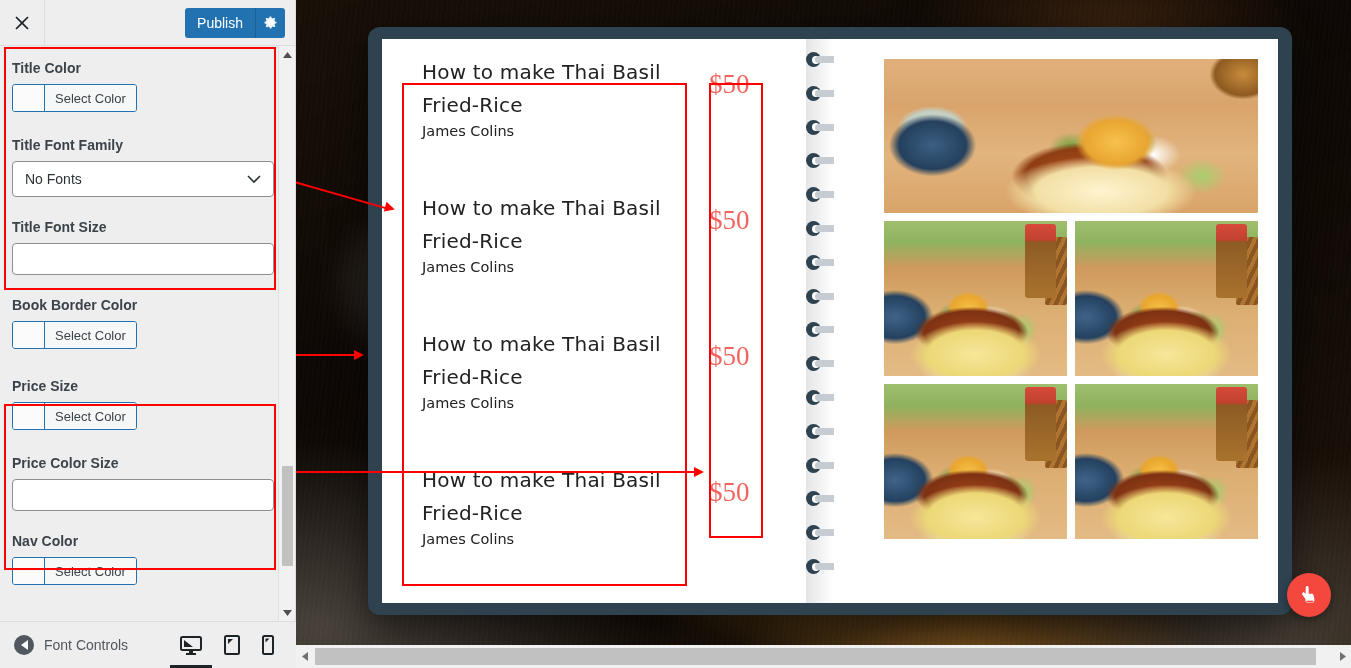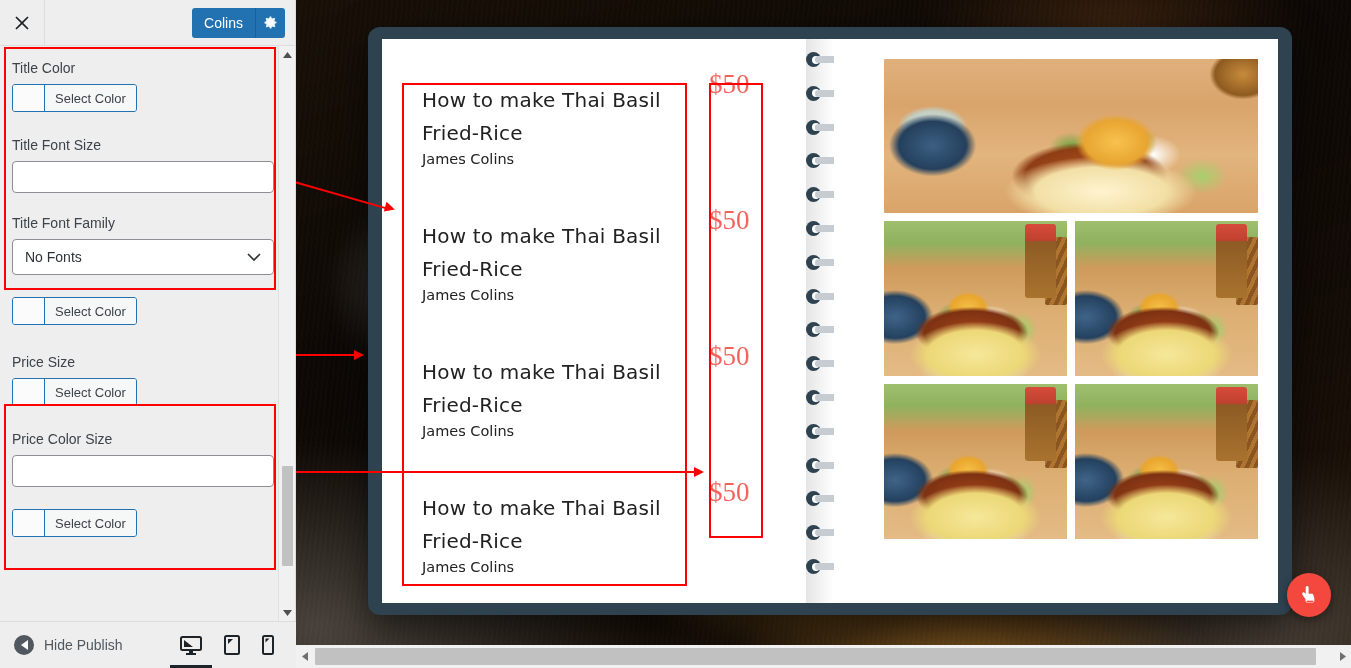--- a/index.html
+++ b/index.html
@@ -59,21 +59,21 @@
   .page-right {
     position: relative; flex: 1; height: 100%;
     background: #fff;
     padding: 20px 16px 14px 50px;
   }
 
   
   .list-col {
     position: relative;
     width: 285px;
-    padding: 36px 0 0 10px;
+    padding: 8px 0 0 10px;
     margin-left: 30px;
   }
   .recipe { height: 136px; padding-top: 9px; }
   .recipe .r-title {
     font-family: "DejaVu Sans", sans-serif;
     font-size: 20px;
     line-height: 33px;
     color: #222222;
     letter-spacing: .2px;
     font-weight: 400;
@@ -212,21 +212,21 @@
   .publish-gear {
     background: #2271b1; width: 30px; height: 30px; border-radius: 0 3px 3px 0;
     display: flex; align-items: center; justify-content: center; cursor: pointer;
     border-left: 1px solid #1c5f95;
   }
   .sb-body {
     position: absolute; left: 0; top: 46px; width: 296px; height: 575px;
     overflow: hidden; padding: 14px 0 0 12px;
   }
   .ctl-label {
-    font-size: 14px; font-weight: normal; color: #3c434a;
+    font-size: 14px; font-weight: bold; color: #3c434a;
     font-family: "Liberation Sans", sans-serif; margin-bottom: 8px;
   }
   .ctl-group { margin-bottom: 22px; }
   .color-picker { display: inline-flex; height: 28px; border: 1px solid #2271b1; border-radius: 3px; overflow: hidden; cursor: pointer; }
   .cp-swatch { width: 32px; background: #fbfbfb; border-right: 1px solid #2271b1; }
   .cp-label {
     padding: 0 10px; display: flex; align-items: center; font-size: 13px;
     color: #3c434a; background: #f6f7f7;
   }
   .select-box {
@@ -487,78 +487,80 @@
 
   <div class="sidebar">
 
     <div class="sb-header">
       <div class="close-btn">
         <svg width="14" height="14" viewBox="0 0 14 14">
           <path d="M1.6 0.4 L7 5.8 L12.4 0.4 L13.6 1.6 L8.2 7 L13.6 12.4 L12.4 13.6 L7 8.2 L1.6 13.6 L0.4 12.4 L5.8 7 L0.4 1.6 Z" fill="#1d2327"></path>
         </svg>
       </div>
       <div class="publish-wrap">
-        <button class="publish-btn">Colins</button>
+        <button class="publish-btn">Publish</button>
         <div class="publish-gear">
           <svg width="15" height="15" viewBox="0 0 20 20">
             <path fill="#fff" d="M10 6.4A3.6 3.6 0 1 0 10 13.6 3.6 3.6 0 1 0 10 6.4zm0 5.4a1.8 1.8 0 1 1 0-3.6 1.8 1.8 0 0 1 0 3.6z"></path>
             <path fill="#fff" d="M18 11.1v-2.2l-2.1-.4a6.2 6.2 0 0 0-.7-1.7l1.2-1.8-1.5-1.5-1.8 1.2a6.2 6.2 0 0 0-1.7-.7L11 2h-2.2l-.4 2.1a6.2 6.2 0 0 0-1.7.7L4.9 3.6 3.4 5.1l1.2 1.8a6.2 6.2 0 0 0-.7 1.7L2 9v2.2l2.1.4c.2.6.4 1.2.7 1.7l-1.2 1.8 1.5 1.5 1.8-1.2c.5.3 1.1.6 1.7.7L9 18h2.2l.4-2.1c.6-.2 1.2-.4 1.7-.7l1.8 1.2 1.5-1.5-1.2-1.8c.3-.5.6-1.1.7-1.7l1.9-.3z" opacity=".95"></path>
           </svg>
         </div>
       </div>
     </div>
 
     <div class="sb-body">
 
       <div class="ctl-group">
         <div class="ctl-label">Title Color</div>
         <div class="color-picker">
           <div class="cp-swatch"></div>
           <div class="cp-label">Select Color</div>
         </div>
-      </div>
-
-      <div class="ctl-group">
-        <div class="ctl-label">Title Font Size</div>
-        <input class="text-input" type="text" value="" style="">
       </div>
 
       <div class="ctl-group">
         <div class="ctl-label">Title Font Family</div>
         <div class="select-box">
           <span>No Fonts</span>
           <span class="chev">
             <svg width="14" height="9" viewBox="0 0 14 9">
                 <path d="M1 1 L7 7 L13 1" stroke="#2c3338" stroke-width="1.6" fill="none"></path>
               </svg>
           </span>
         </div>
       </div>
 
+      <div class="ctl-group">
+        <div class="ctl-label">Title Font Size</div>
+        <input class="text-input" type="text" value="" style="">
+      </div>
+
       <div class="ctl-group" style="margin-bottom:26px;">
+        <div class="ctl-label">Book Border Color</div>
         <div class="color-picker">
           <div class="cp-swatch"></div>
           <div class="cp-label">Select Color</div>
         </div>
       </div>
 
       <div class="ctl-group">
         <div class="ctl-label">Price Size</div>
         <div class="color-picker">
           <div class="cp-swatch"></div>
           <div class="cp-label">Select Color</div>
         </div>
       </div>
 
       <div class="ctl-group">
         <div class="ctl-label">Price Color Size</div>
         <input class="text-input" type="text" value="" style="">
       </div>
 
       <div class="ctl-group">
+        <div class="ctl-label">Nav Color</div>
         <div class="color-picker">
           <div class="cp-swatch"></div>
           <div class="cp-label">Select Color</div>
         </div>
       </div>
 
     </div>
 
     <div class="sb-scroll">
       <div class="sb-arrow">
@@ -574,21 +576,21 @@
       </div>
     </div>
 
     <div class="sb-footer">
       <div class="hide-controls">
         <span class="hc-circle">
           <svg width="7" height="10" viewBox="0 0 7 10">
               <path d="M7 0 L7 10 L0 5 Z" fill="#fff"></path>
             </svg>
         </span>
-        <span class="hc-text">Hide Publish</span>
+        <span class="hc-text">Font Controls</span>
       </div>
       <div class="devices">
         <div class="dev active">
           <svg width="22" height="19" viewBox="0 0 22 19">
             <rect x="1" y="1" width="20" height="13" rx="1.5" fill="none" stroke="#1d2327" stroke-width="2"></rect>
             <path d="M4 4 L13 11 L4 11 Z" fill="#1d2327"></path>
             <rect x="9" y="14" width="4" height="3" fill="#1d2327"></rect>
             <rect x="6" y="17" width="10" height="2" fill="#1d2327"></rect>
           </svg>
         </div>

